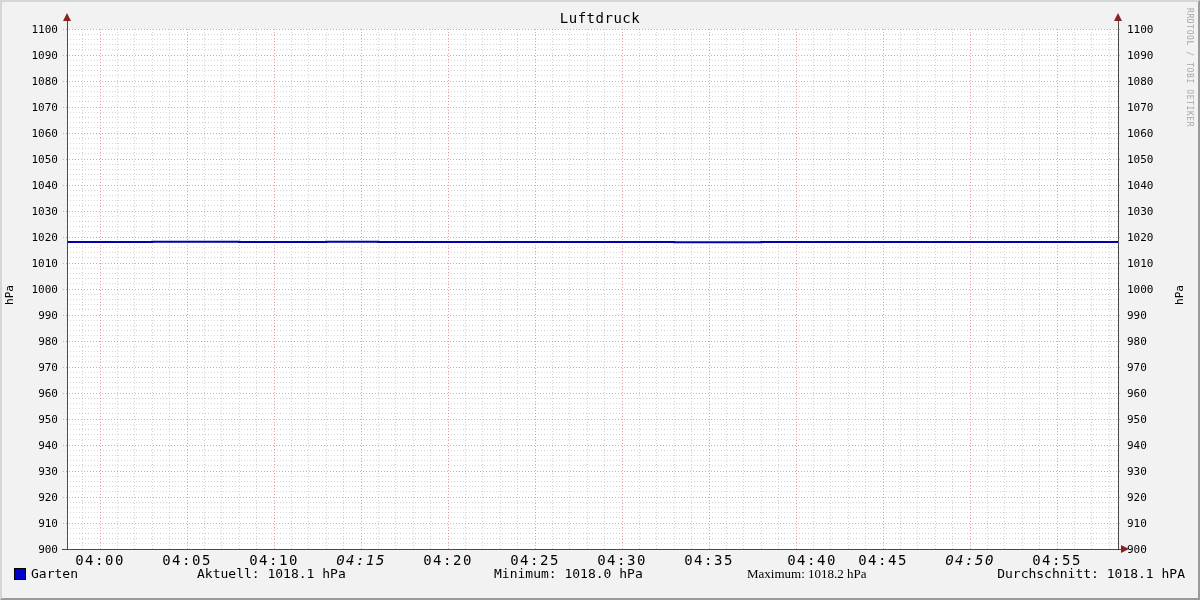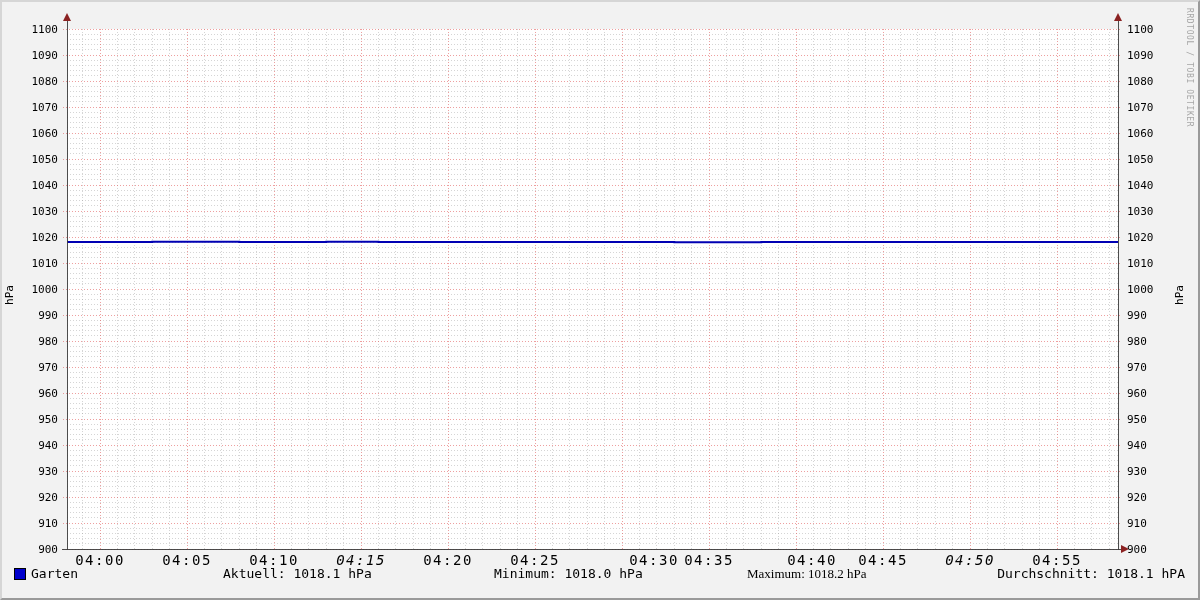--- a/index.html
+++ b/index.html
@@ -40,21 +40,21 @@
     position:absolute;top:553px;width:84px;text-align:center;
     font-size:14px;line-height:15px;letter-spacing:1.5px;z-index:20;
   }
   .legend-row{position:absolute;left:0;top:0;width:100%;z-index:20;}
   .swatch{
     position:absolute;left:14px;top:568px;width:12px;height:12px;
     box-sizing:border-box;border:1px solid #000;background:#0000cc;
   }
   .leg{position:absolute;top:566px;font-size:13px;line-height:15px;white-space:nowrap;}
   .leg-series{left:31px;}
-  .leg-current{left:223px;}
+  .leg-current{left:197px;}
   .leg-min{left:478px;padding-left:16px;}
   .leg-max{left:747px;font-family:Liberation Serif, serif;}
   .leg-avg{right:15px;}
   .footer{
     position:absolute;top:582px;left:0;right:0;text-align:center;
     font-size:8.5px;letter-spacing:.5px;color:#9a9a9a;z-index:20;
   }
 </style>
 </head>
 <body>
@@ -237,20 +237,21 @@
         <line x1="1118" y1="20" x2="1118" y2="550" stroke="#3a3a3a" stroke-opacity="0.9" stroke-width="1"></line>
         <line x1="62" y1="549" x2="1121" y2="549" stroke="#3a3a3a" stroke-opacity="0.9" stroke-width="1"></line>
       </g>
       <g>
         <polygon points="63,21 71,21 67,13" fill="#8b2222"></polygon>
         <polygon points="1114,21 1122,21 1118,13" fill="#8b2222"></polygon>
         <polygon points="1121,545 1121,553 1129,549" fill="#8b2222"></polygon>
       </g>
     </svg>
 
+  <div class="title">Luftdruck</div>
   <div class="watermark">RRDTOOL / TOBI OETIKER</div>
 
   <div class="unit unit-left">hPa</div>
   <div class="unit unit-right">hPa</div>
 
   <div id="labels">
       <div class="ylab l" style="top: 24px;">1100</div>
       <div class="ylab r" style="top: 24px;">1100</div>
       <div class="ylab l" style="top: 50px;">1090</div>
       <div class="ylab r" style="top: 50px;">1090</div>
@@ -291,21 +292,21 @@
       <div class="ylab l" style="top: 518px;">910</div>
       <div class="ylab r" style="top: 518px;">910</div>
       <div class="ylab l" style="top: 544px;">900</div>
       <div class="ylab r" style="top: 544px;">900</div>
       <div class="xlab" style="left: 58px;">04:00</div>
       <div class="xlab" style="left: 145px;">04:05</div>
       <div class="xlab" style="left: 232px;">04:10</div>
       <div class="xlab" style="left: 319px; font-style: italic;">04:15</div>
       <div class="xlab" style="left: 406px;">04:20</div>
       <div class="xlab" style="left: 493px;">04:25</div>
-      <div class="xlab" style="left: 612px;">04:30</div>
+      <div class="xlab" style="left: 580px;">04:30</div>
       <div class="xlab" style="left: 667px;">04:35</div>
       <div class="xlab" style="left: 770px;">04:40</div>
       <div class="xlab" style="left: 841px;">04:45</div>
       <div class="xlab" style="left: 928px; font-style: italic;">04:50</div>
       <div class="xlab" style="left: 1015px;">04:55</div>
     </div>
 
   <div class="legend-row">
     <span class="swatch" id="swatch" style="background: rgb(0, 0, 204);"></span>
     <span class="leg leg-series">Garten</span>

